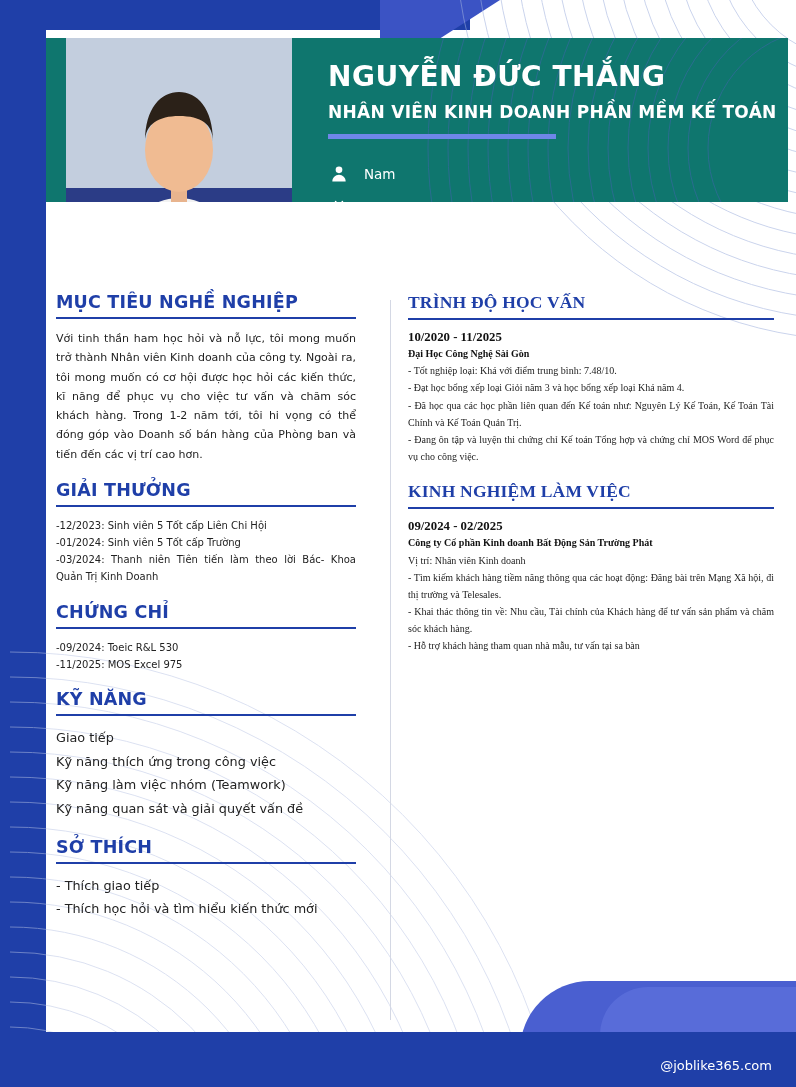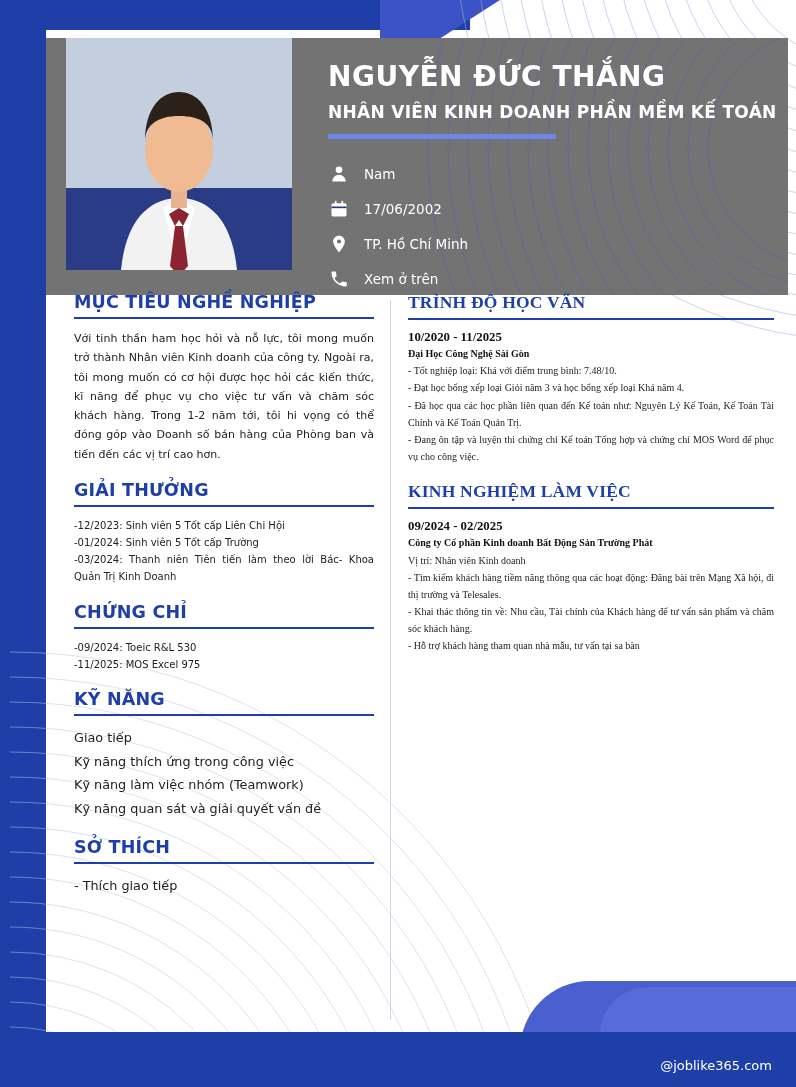--- a/index.html
+++ b/index.html
@@ -47,22 +47,22 @@
   }
   .arc-wrap {
     position: absolute; left: 0; top: 0; width: 796px; height: 1087px;
     overflow: hidden; pointer-events: none;
   }
   .arcs { position: absolute; right: -60px; top: -60px; opacity: .55; }
   .arcs2 { position: absolute; left: 10px; bottom: -120px; opacity: .5; }
 
   
   .header {
-    position: absolute; left: 46px; top: 38px; width: 742px; height: 257px;
-    background: #737373;
+    position: absolute; left: 46px; top: 38px; width: 742px; height: 164px;
+    background: #0f766e;
     overflow: hidden;
   }
   .header-arcs { position: absolute; right: -40px; top: -150px; opacity: .45; }
   .photo {
     position: absolute; left: 20px; top: 0px; width: 226px; height: 232px;
     background: linear-gradient(#cfd7e6, #aeb9cf);
     overflow: hidden;
   }
   .photo svg { display: block; }
   .name {
@@ -84,21 +84,21 @@
   .contact-col { width: 212px; }
   .contact-col.right { width: 220px; }
   .contact {
     display: flex; align-items: center; gap: 14px; height: 35px;
     color: #ffffff; font-size: 13.5px;
   }
   .contact .ic { width: 22px; display: flex; justify-content: center; }
 
   
   .col-left {
-    position: absolute; left: 74px; top: 292px; width: 300px;
+    position: absolute; left: 56px; top: 292px; width: 300px;
   }
   .col-right {
     position: absolute; left: 408px; top: 292px; width: 366px; font-family: Liberation Serif, serif;
   }
   .divider {
     position: absolute; left: 390px; top: 300px; width: 1px; height: 720px;
     background: #d4d8e4;
   }
   h2.sec {
     color: #1f3fa8; font-size: 17.5px; font-weight: bold; letter-spacing: .2px;
@@ -302,20 +302,21 @@
       <p class="skill">Giao tiếp</p>
       <p class="skill">Kỹ năng thích ứng trong công việc</p>
       <p class="skill">Kỹ năng làm việc nhóm (Teamwork)</p>
       <p class="skill">Kỹ năng quan sát và giải quyết vấn đề</p>
     </div>
 
     <div class="block">
       <h2 class="sec">SỞ THÍCH</h2>
       <div class="sec-rule"></div>
       <p class="skill">- Thích giao tiếp</p>
+      <p class="skill">- Thích học hỏi và tìm hiểu kiến thức mới</p>
     </div>
 
   </div>
 
   <div class="col-right">
 
     <div class="block">
       <h2 class="sec">TRÌNH ĐỘ HỌC VẤN</h2>
       <div class="sec-rule"></div>
       <p class="date">10/2020 - 11/2025</p>

